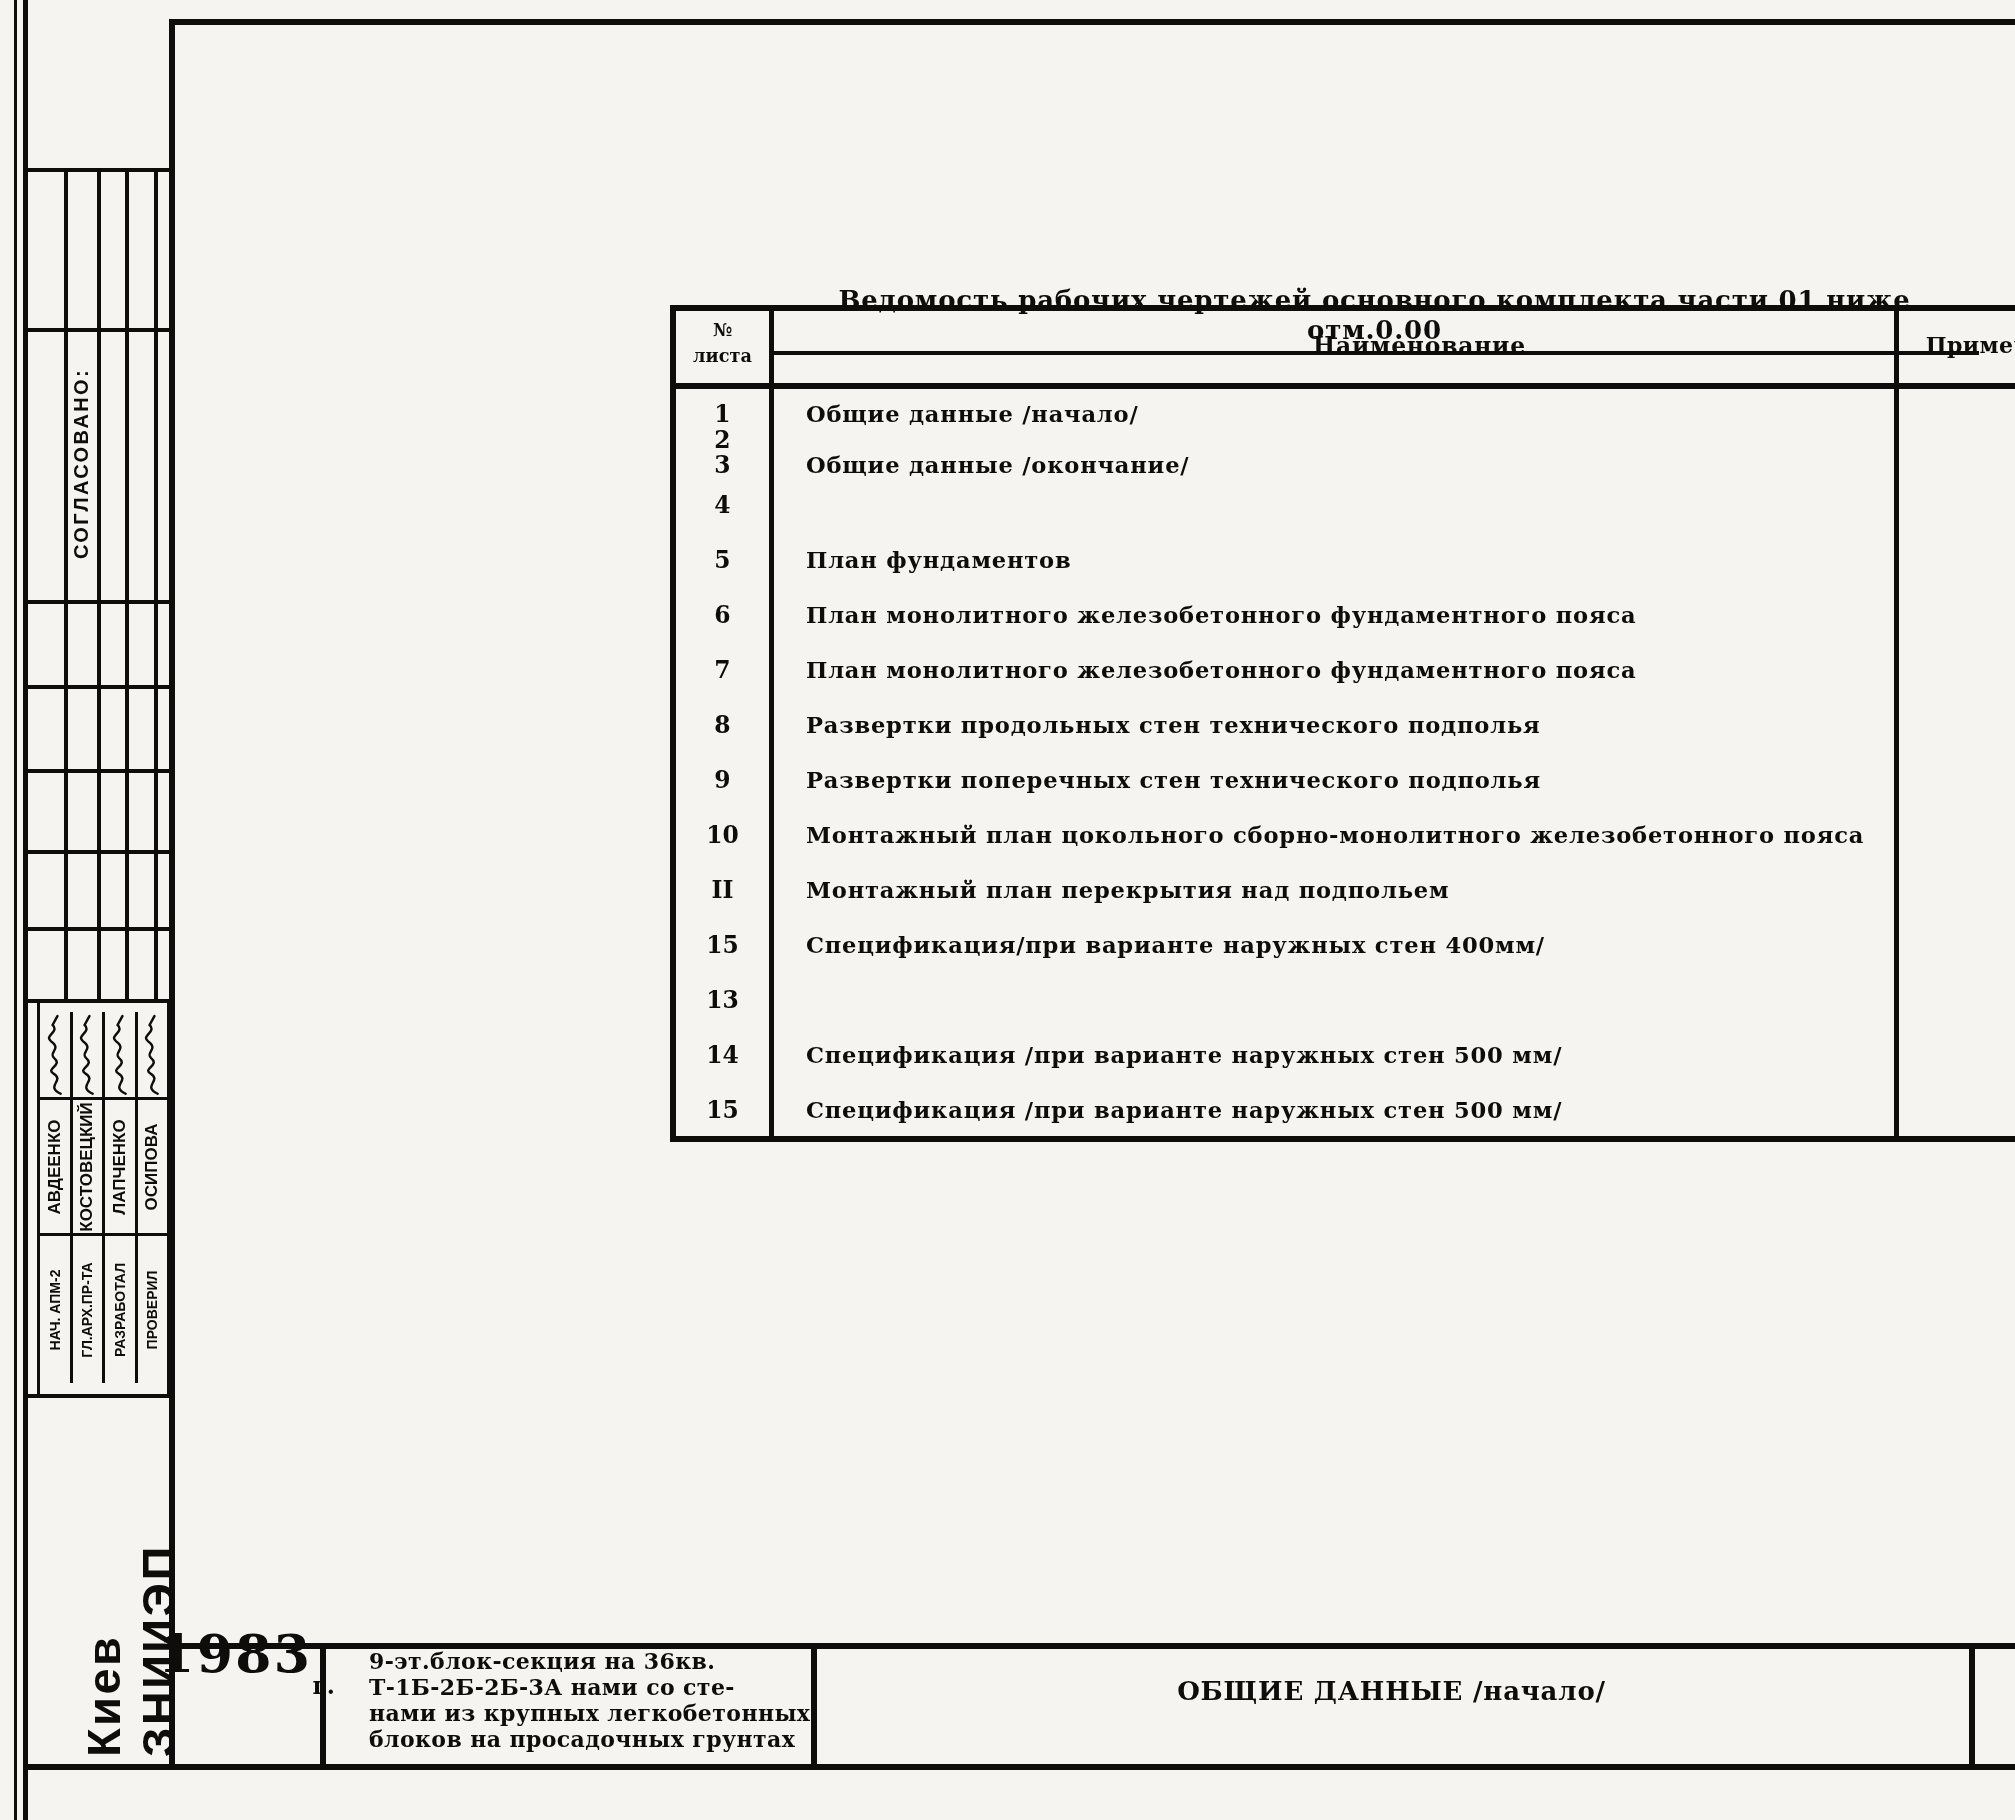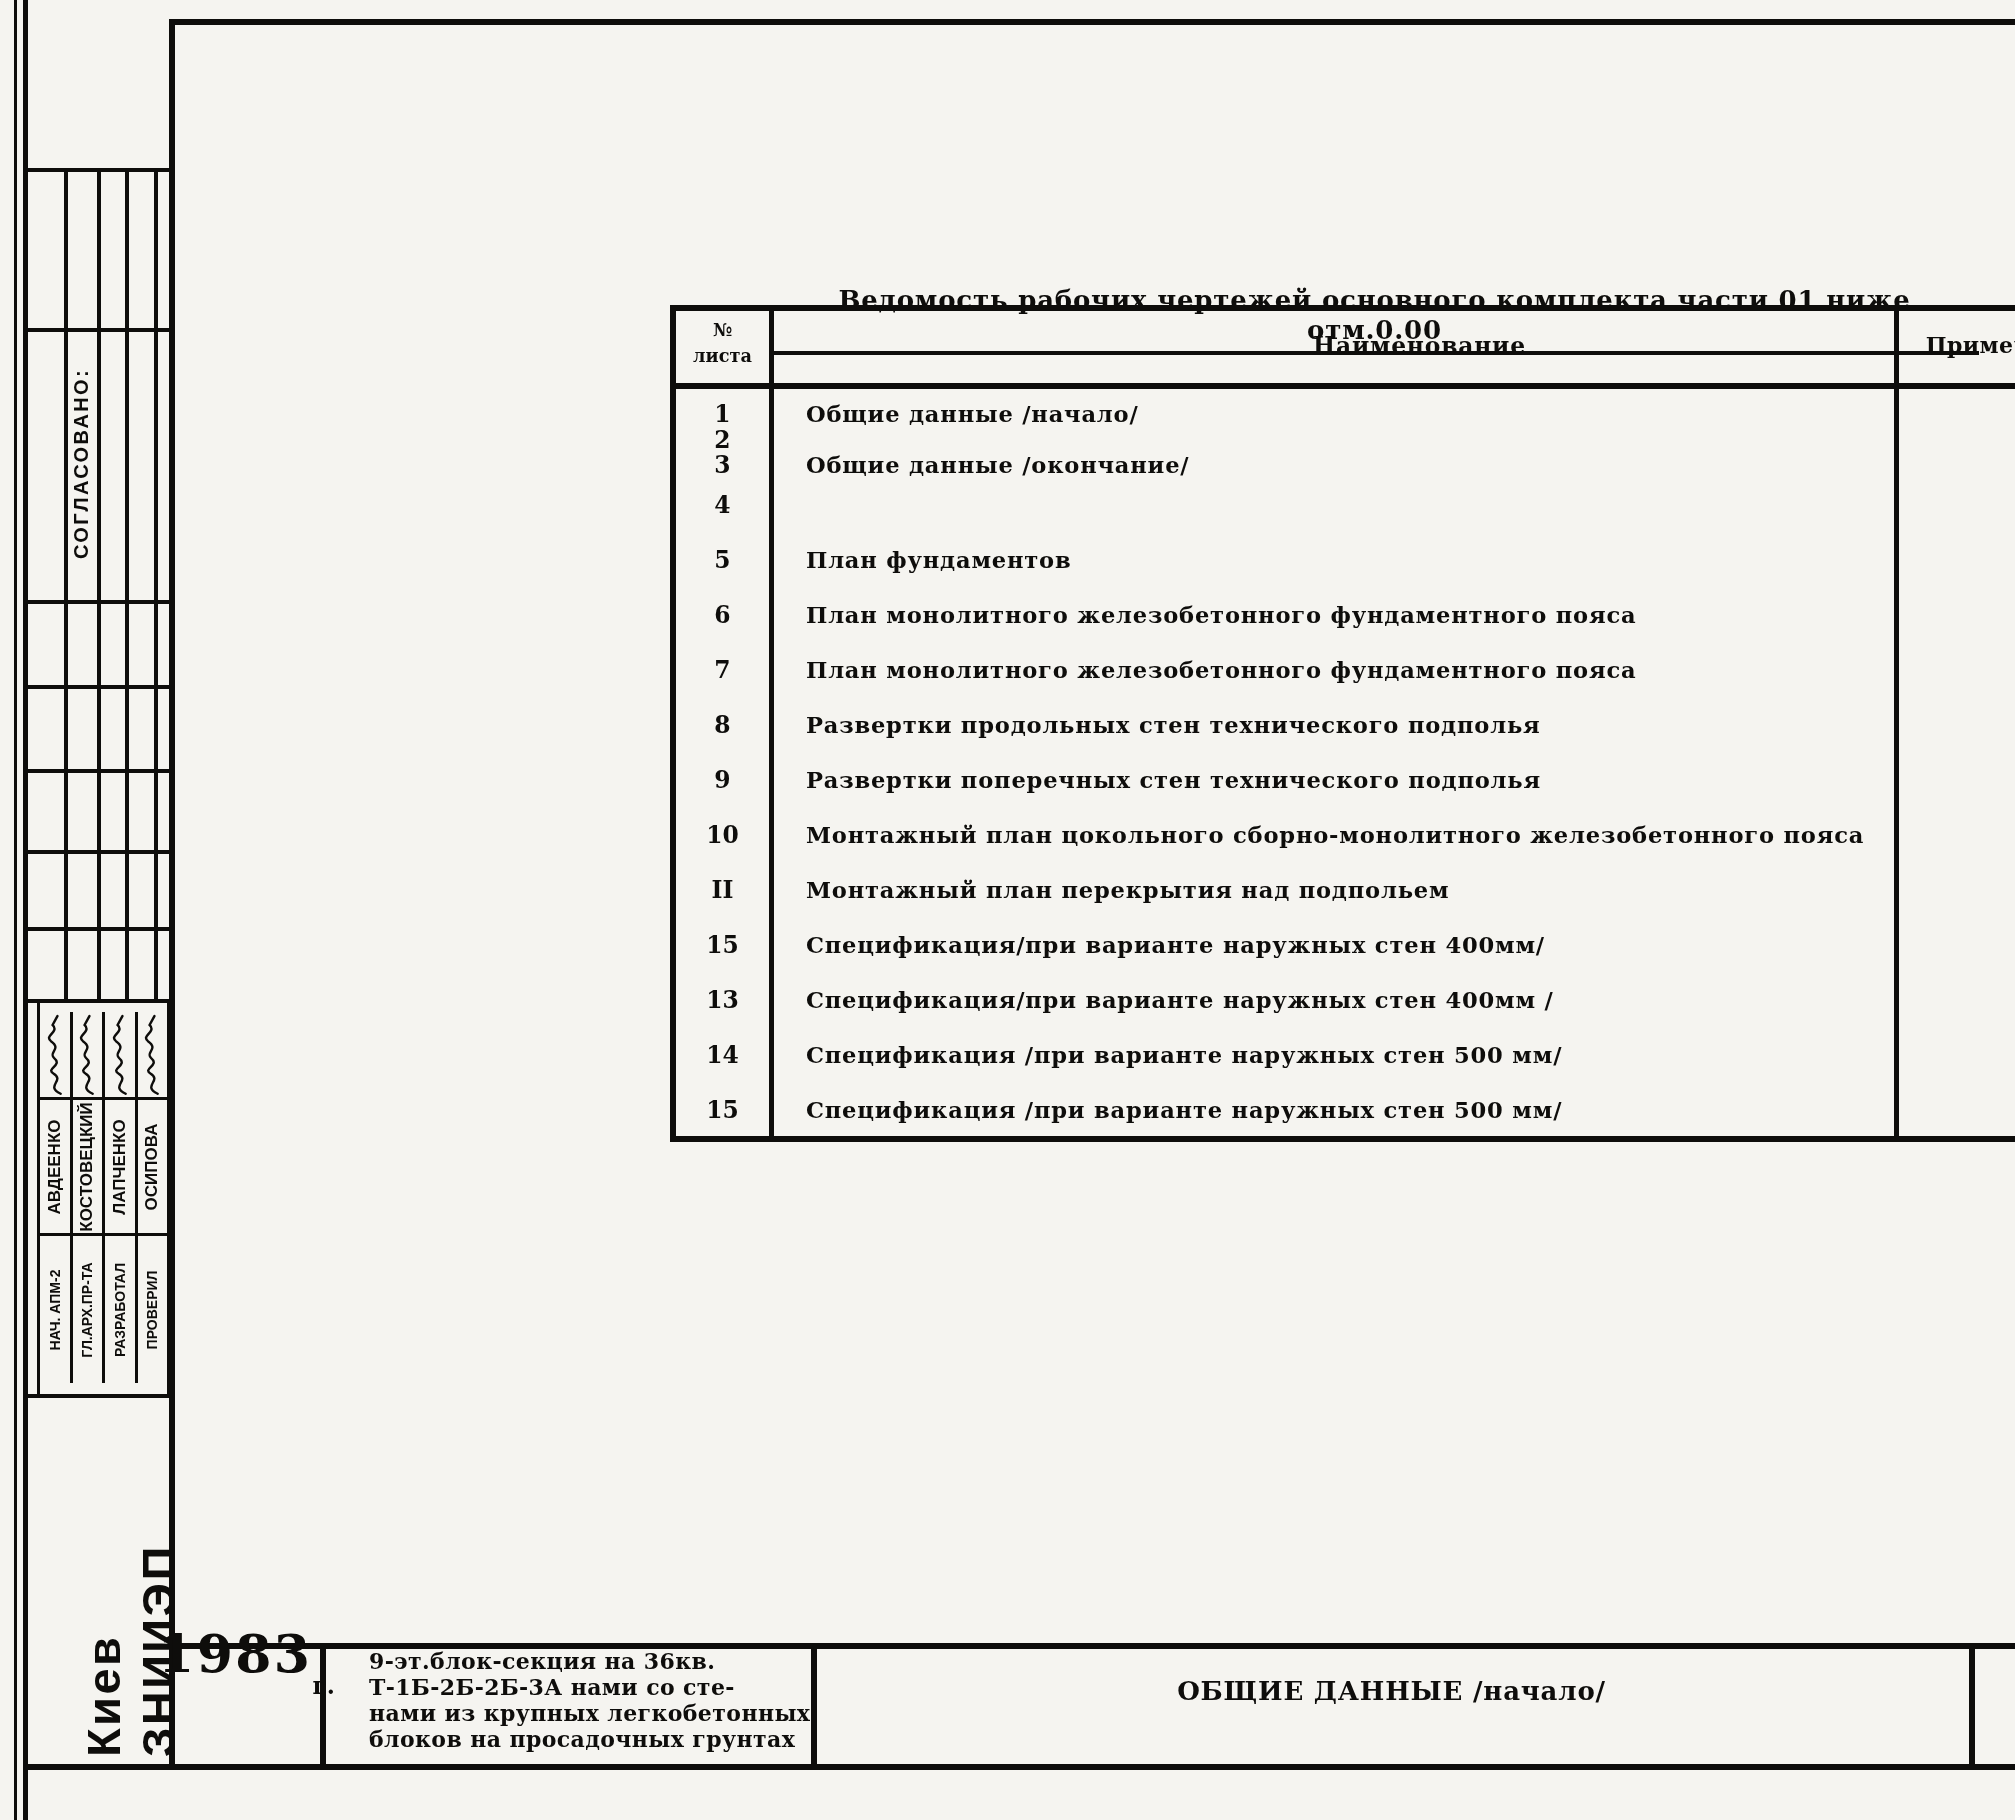--- a/index.html
+++ b/index.html
@@ -212,21 +212,20 @@
           <span class="nm">Монтажный план  перекрытия над подпольем</span>
           <span class="note"></span>
         </div>
         <div class="row">
           <span class="num">15</span>
           <span class="nm">Спецификация/при варианте наружных стен 400мм/</span>
           <span class="note"></span>
         </div>
         <div class="row">
           <span class="num">13</span>
-          <span class="nm">Спецификация/при варианте наружных стен 400мм /</span>
           <span class="note"></span>
         </div>
         <div class="row">
           <span class="num">14</span>
           <span class="nm">Спецификация /при варианте наружных стен 500 мм/</span>
           <span class="note"></span>
         </div>
         <div class="row">
           <span class="num">15</span>
           <span class="nm">Спецификация /при варианте наружных стен 500 мм/</span>

